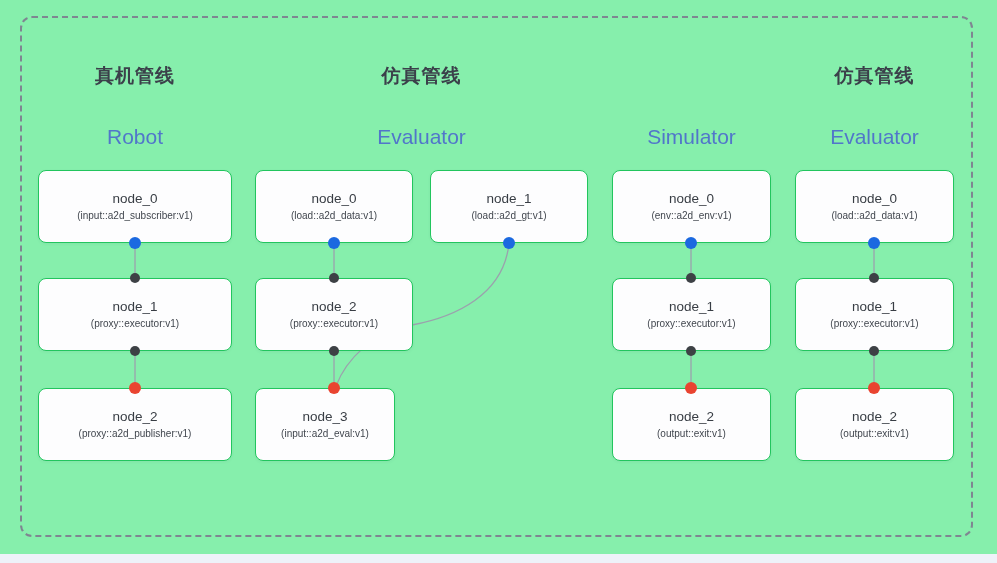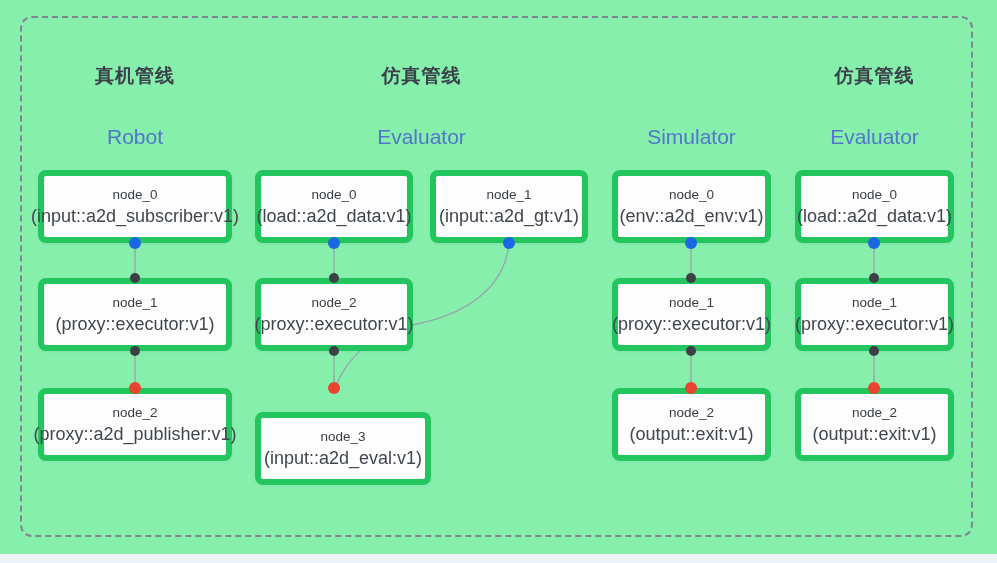--- a/index.html
+++ b/index.html
@@ -34,34 +34,34 @@
   .title-en{
     position:absolute;
     top:122px;height:30px;
     display:flex;align-items:center;justify-content:center;
     font-size:21px;font-weight:400;color:#5176ca;
   }
   .node{
     position:absolute;
     height:73px;
     background:#fdfdfe;
-    border:6px solid #22c55e;
+    border:1px solid #22c55e;
     border-radius:8px;
     box-sizing:border-box;
     box-shadow:0 1px 3px rgba(70,80,110,0.07);
     display:flex;flex-direction:column;
     align-items:center;justify-content:center;
     gap:5px;
     z-index:2;
   }
   .node-name{
     font-size:13.5px;color:#383d44;line-height:1;
   }
   .node-type{
-    font-size:18px;color:#41464e;line-height:1;
+    font-size:10px;color:#41464e;line-height:1;
   }
   svg.layer{
     position:absolute;left:0;top:0;
     pointer-events:none;
   }
   svg.edges{z-index:1;}
   svg.ports{z-index:3;}
   .edge{stroke:#9ba1ad;stroke-width:1.3;fill:none;}
   .port-blue{fill:#1b69e0;}
   .port-dark{fill:#3d4145;}
@@ -111,27 +111,27 @@
     <div class="node-name">node_2</div>
     <div class="node-type">(proxy::a2d_publisher:v1)</div>
   </div>
 
   <div class="node" style="left:255px;top:170px;width:158px;">
     <div class="node-name">node_0</div>
     <div class="node-type">(load::a2d_data:v1)</div>
   </div>
   <div class="node" style="left:430px;top:170px;width:158px;">
     <div class="node-name">node_1</div>
-    <div class="node-type">(input::a2d_gt:v1)</div>
+    <div class="node-type">(load::a2d_gt:v1)</div>
   </div>
   <div class="node" style="left:255px;top:278px;width:158px;">
     <div class="node-name">node_2</div>
     <div class="node-type">(proxy::executor:v1)</div>
   </div>
-  <div class="node" style="left:255px;top:388px;width:176px;margin-top:24px;">
+  <div class="node" style="left:255px;top:388px;width:140px;">
     <div class="node-name">node_3</div>
     <div class="node-type">(input::a2d_eval:v1)</div>
   </div>
 
   <div class="node" style="left:612px;top:170px;width:159px;">
     <div class="node-name">node_0</div>
     <div class="node-type">(env::a2d_env:v1)</div>
   </div>
   <div class="node" style="left:612px;top:278px;width:159px;">
     <div class="node-name">node_1</div>

